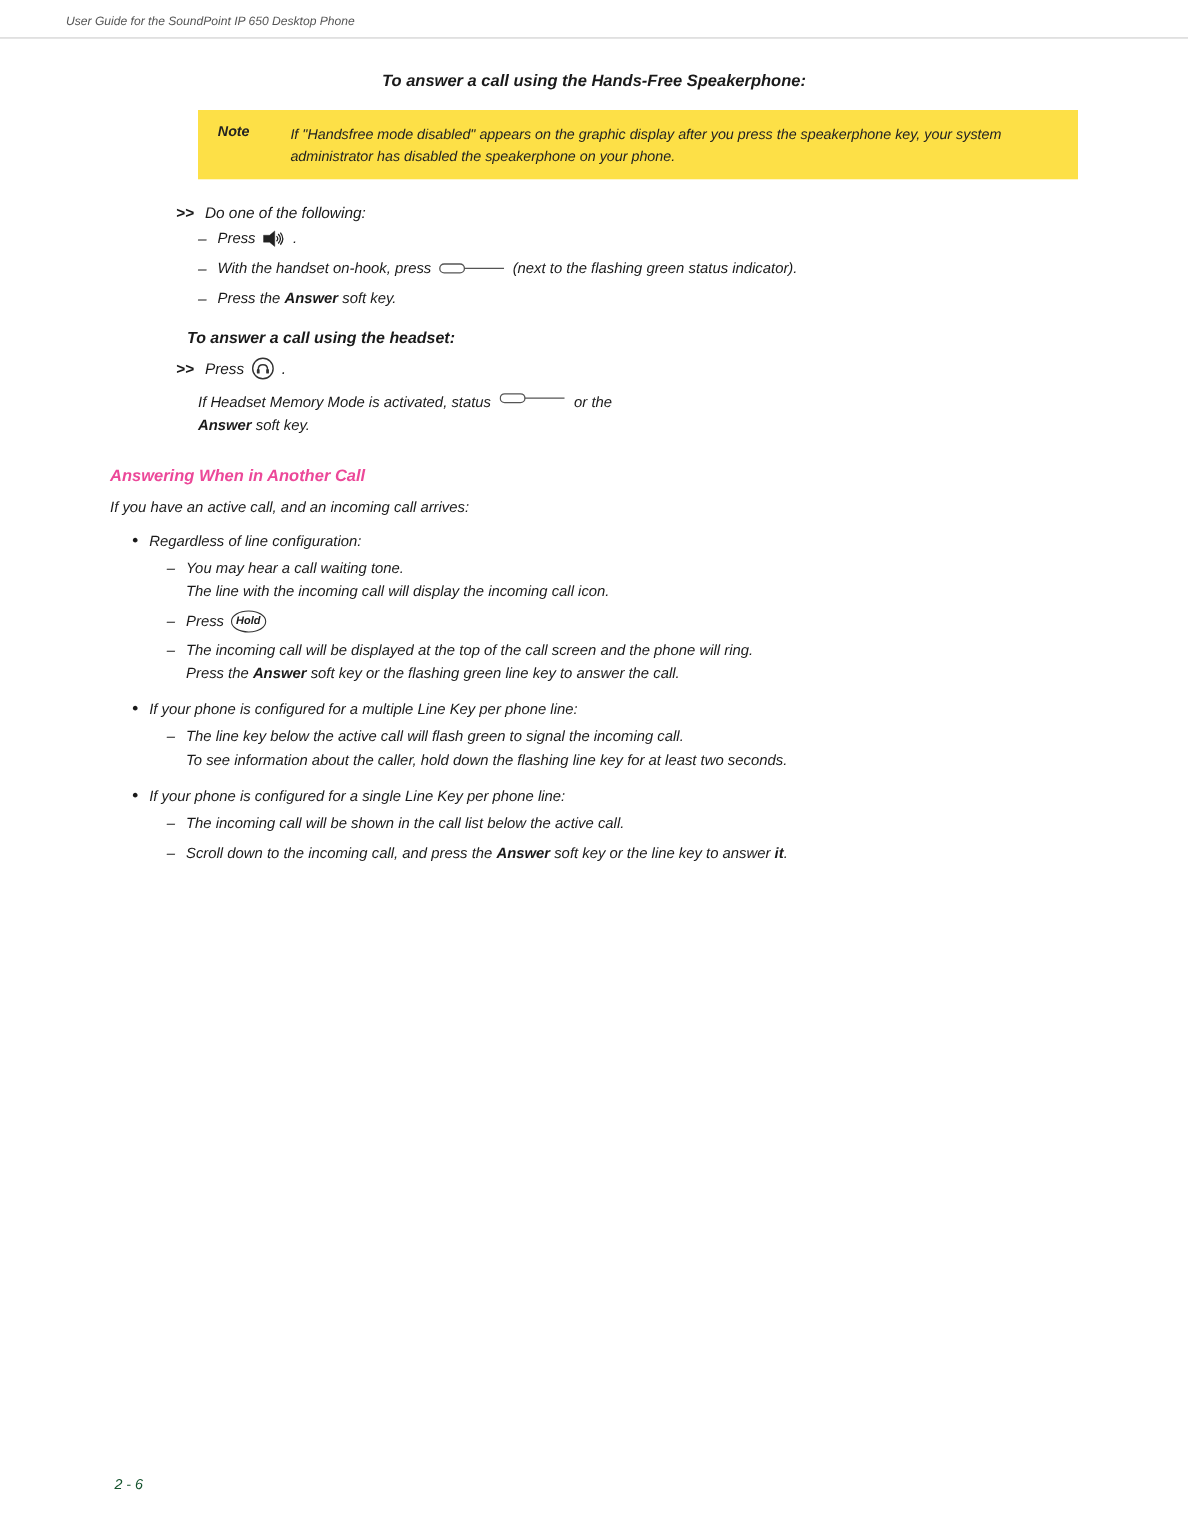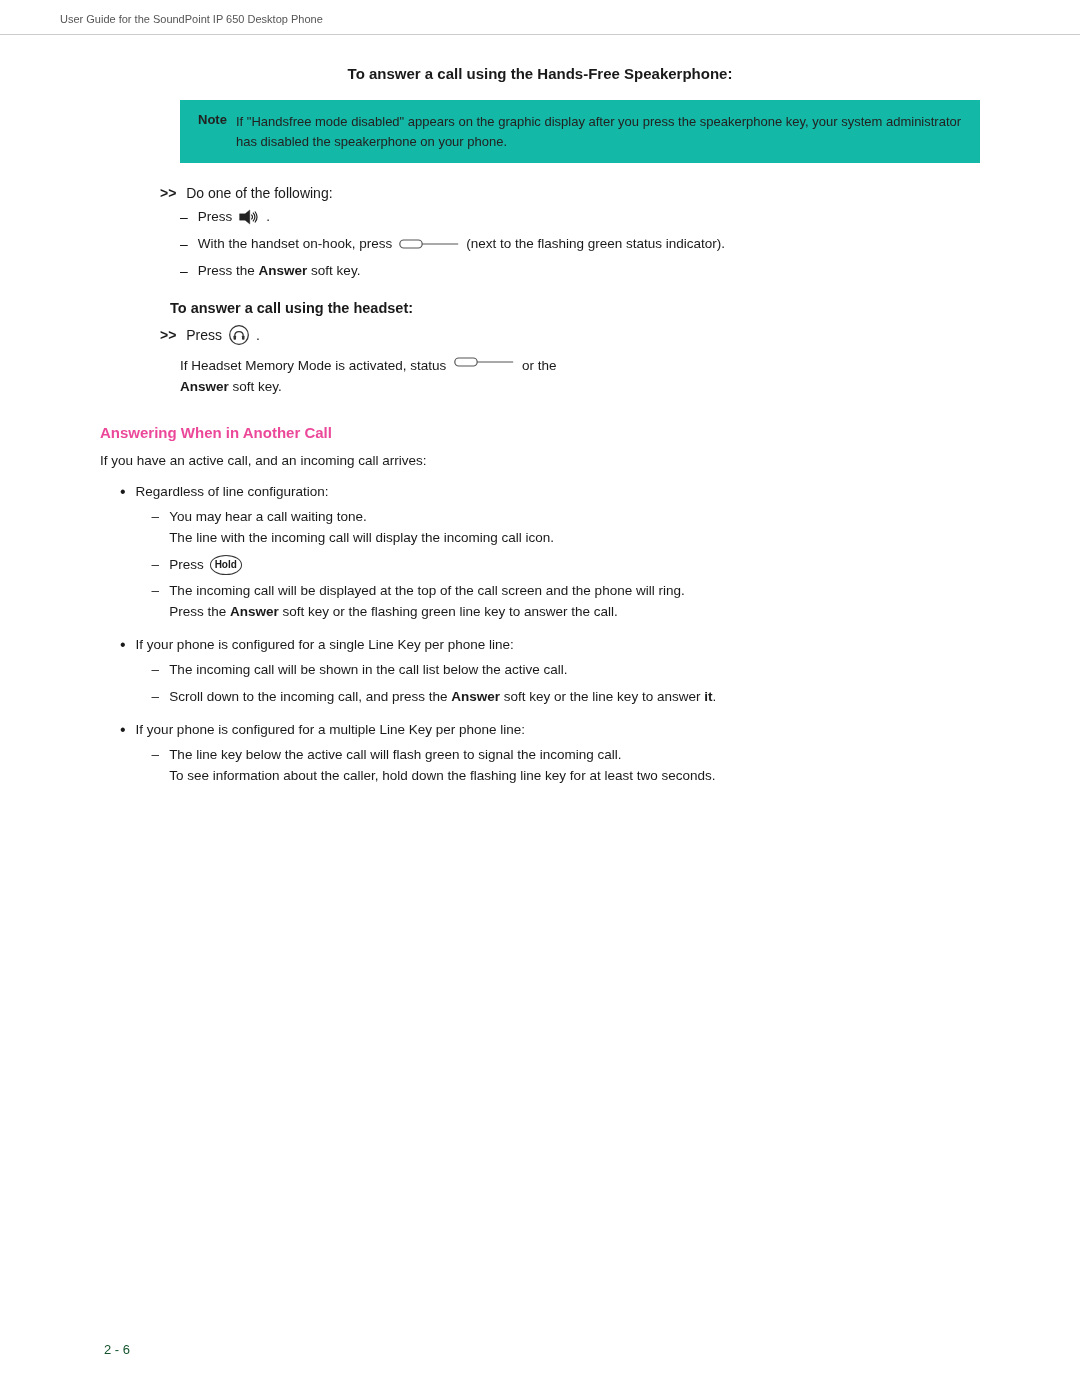--- a/index.html
+++ b/index.html
@@ -12,20 +12,21 @@
       width: 1080px;
       min-height: 1397px;
       position: relative;
     }
 
     .page-container {
       width: 1080px;
       min-height: 1397px;
       padding: 0;
       position: relative;
+      font-style: italic;
     }
 
     
     .header {
       border-bottom: 1px solid #cccccc;
       padding: 10px 60px 8px 60px;
       margin-bottom: 0;
     }
 
     .header-text {
@@ -41,26 +42,26 @@
     
     .section-heading {
       font-size: 15px;
       font-weight: bold;
       text-align: center;
       margin-bottom: 18px;
     }
 
     
     .note-box {
-      background: #14b8a6;
+      background: #fde047;
       border: none;
       padding: 12px 18px;
       margin: 0 0 22px 80px;
       display: flex;
-      gap: 2px;
+      gap: 30px;
     }
 
     .note-label {
       font-weight: bold;
       font-size: 13px;
       color: #222;
       min-width: 36px;
     }
 
     .note-text {
@@ -348,38 +349,38 @@
               </li>
               <li>
                 <span>The incoming call will be displayed at the top of the call screen and the phone will ring.<br>Press the <strong>Answer</strong> soft key or the flashing green line key to answer the call.</span>
               </li>
             </ul>
           </div>
         </li>
 
         <li>
           <div>
-            <span>If your phone is configured for a single Line Key per phone line:</span>
+            <span>If your phone is configured for a multiple Line Key per phone line:</span>
             <ul class="dash-sub">
               <li>
-                <span>The incoming call will be shown in the call list below the active call.</span>
-              </li>
-              <li>
-                <span>Scroll down to the incoming call, and press the <strong>Answer</strong> soft key or the line key to answer <strong>it</strong>.</span>
+                <span>The line key below the active call will flash green to signal the incoming call.<br>To see information about the caller, hold down the flashing line key for at least two seconds.</span>
               </li>
             </ul>
           </div>
         </li>
 
         <li>
           <div>
-            <span>If your phone is configured for a multiple Line Key per phone line:</span>
+            <span>If your phone is configured for a single Line Key per phone line:</span>
             <ul class="dash-sub">
               <li>
-                <span>The line key below the active call will flash green to signal the incoming call.<br>To see information about the caller, hold down the flashing line key for at least two seconds.</span>
+                <span>The incoming call will be shown in the call list below the active call.</span>
+              </li>
+              <li>
+                <span>Scroll down to the incoming call, and press the <strong>Answer</strong> soft key or the line key to answer <strong>it</strong>.</span>
               </li>
             </ul>
           </div>
         </li>
 
       </ul>
     </div>
 
   </div>
 

